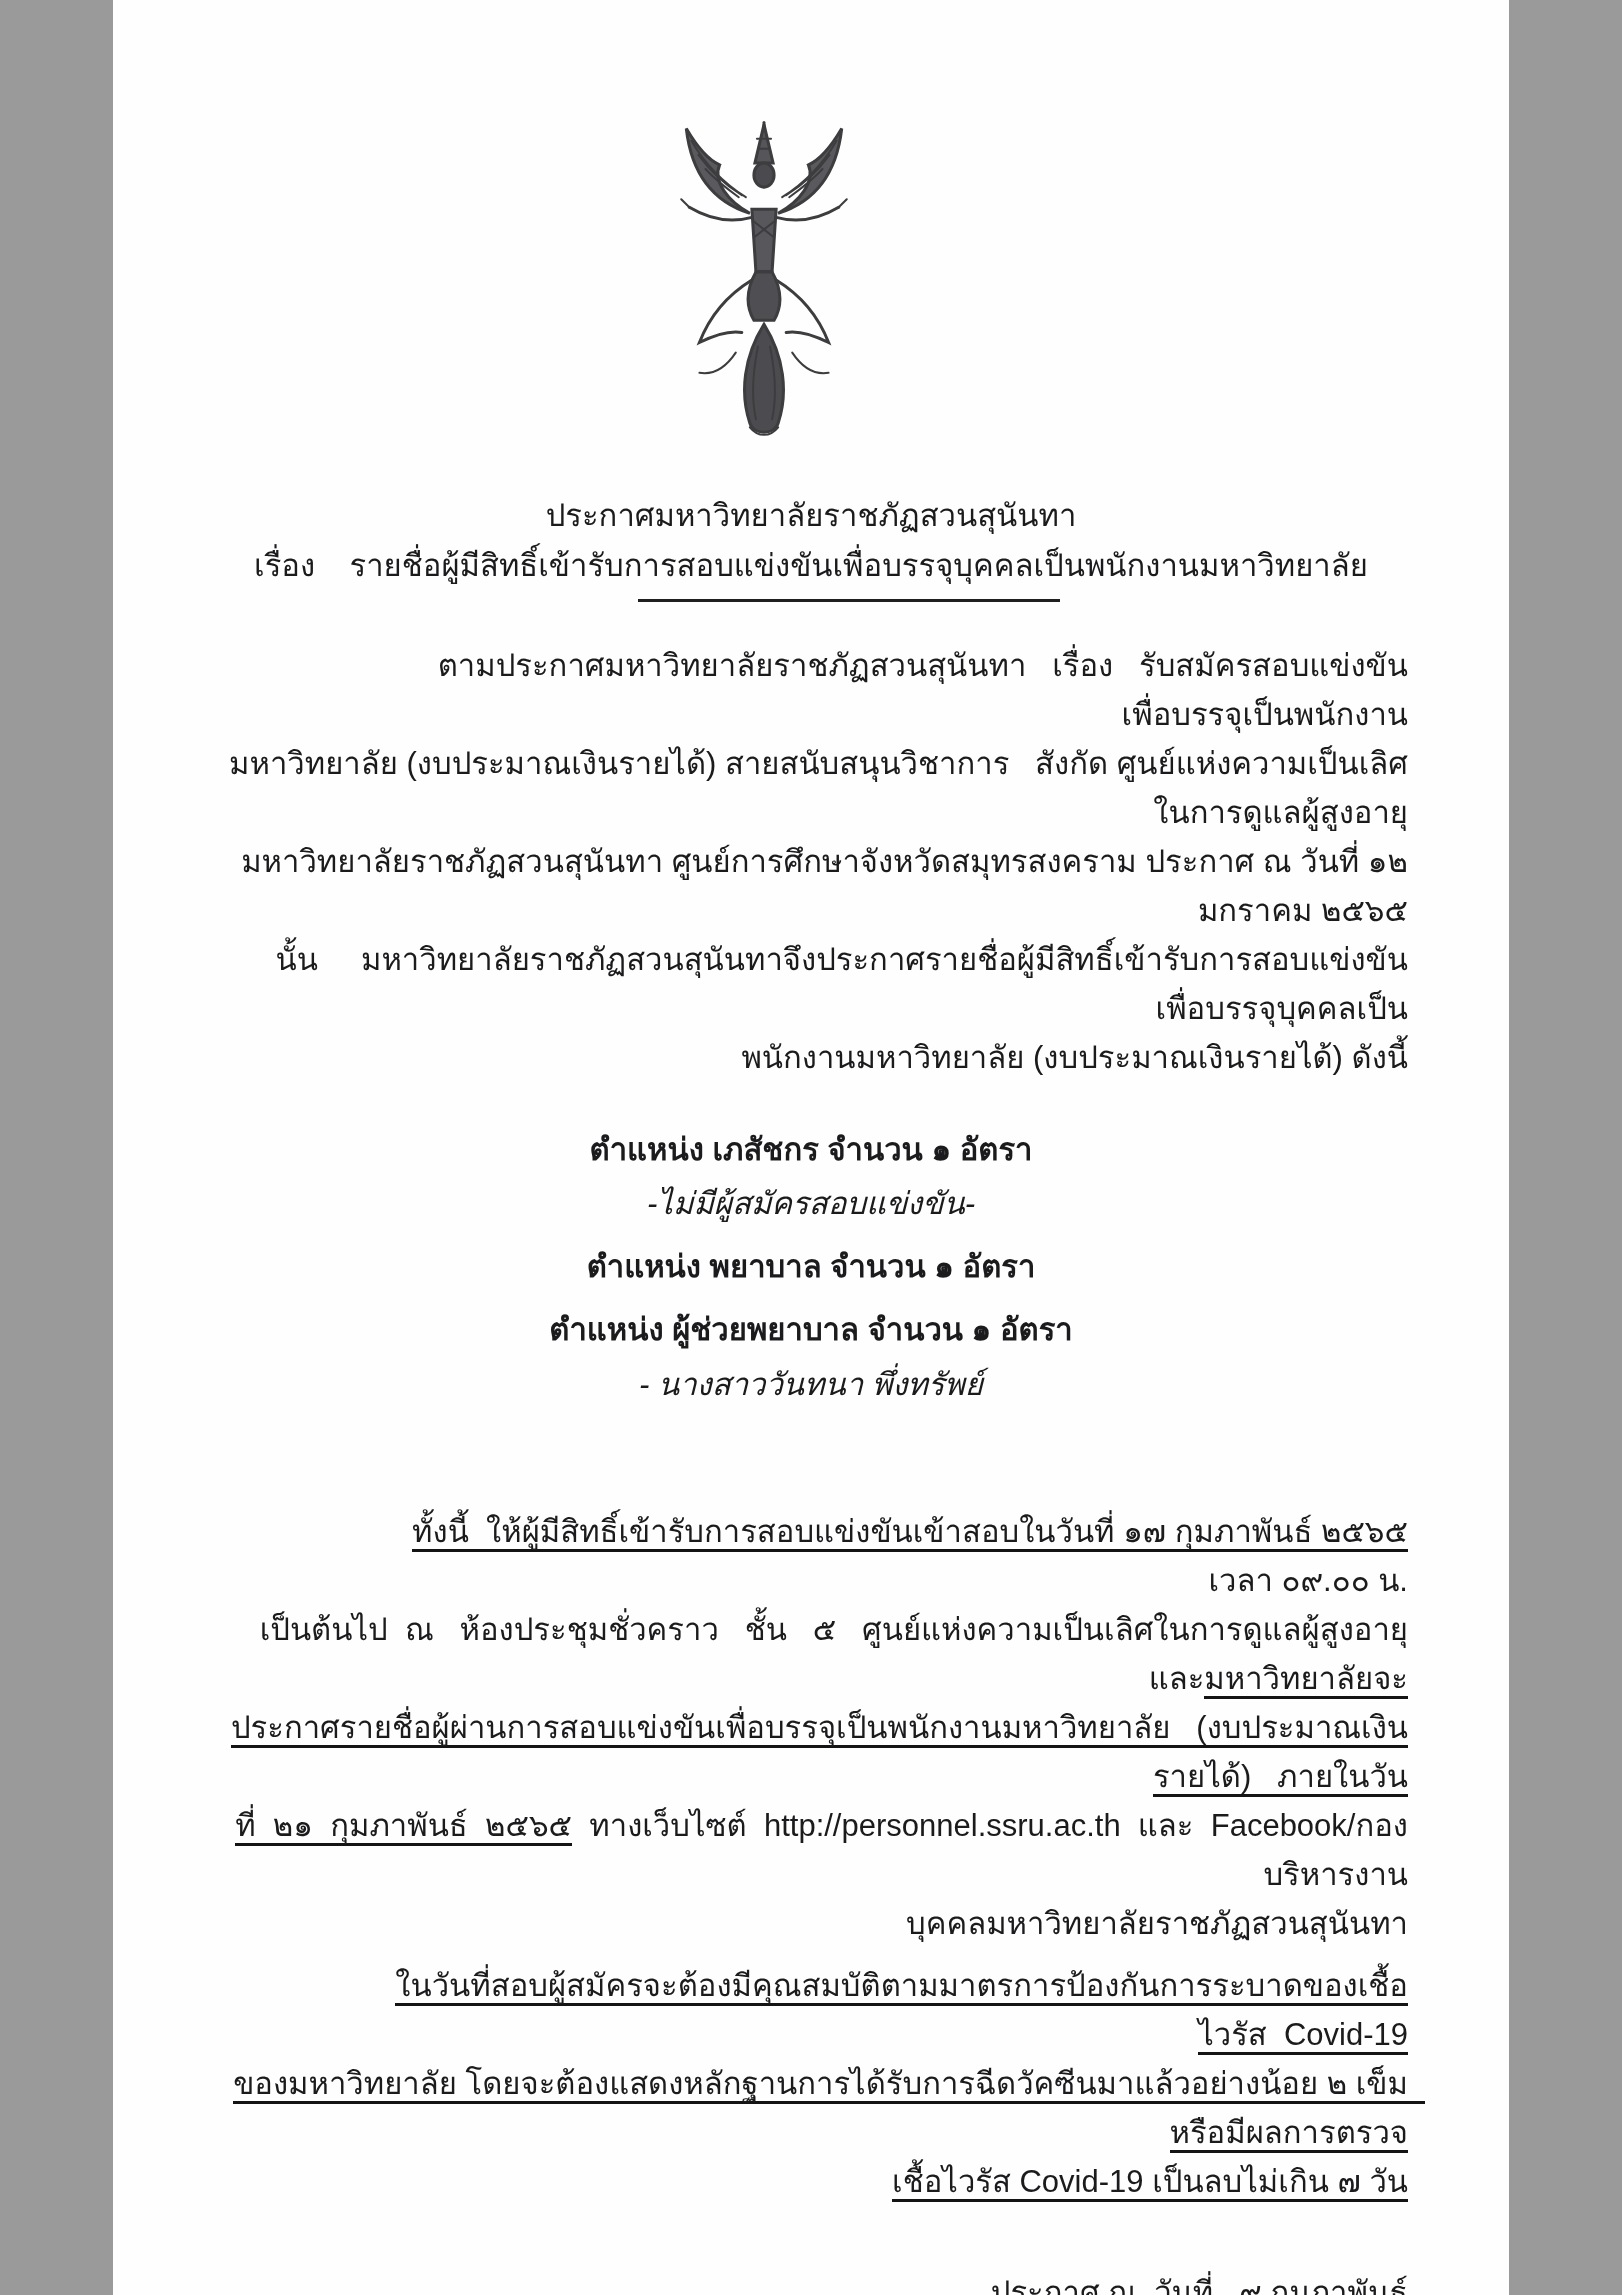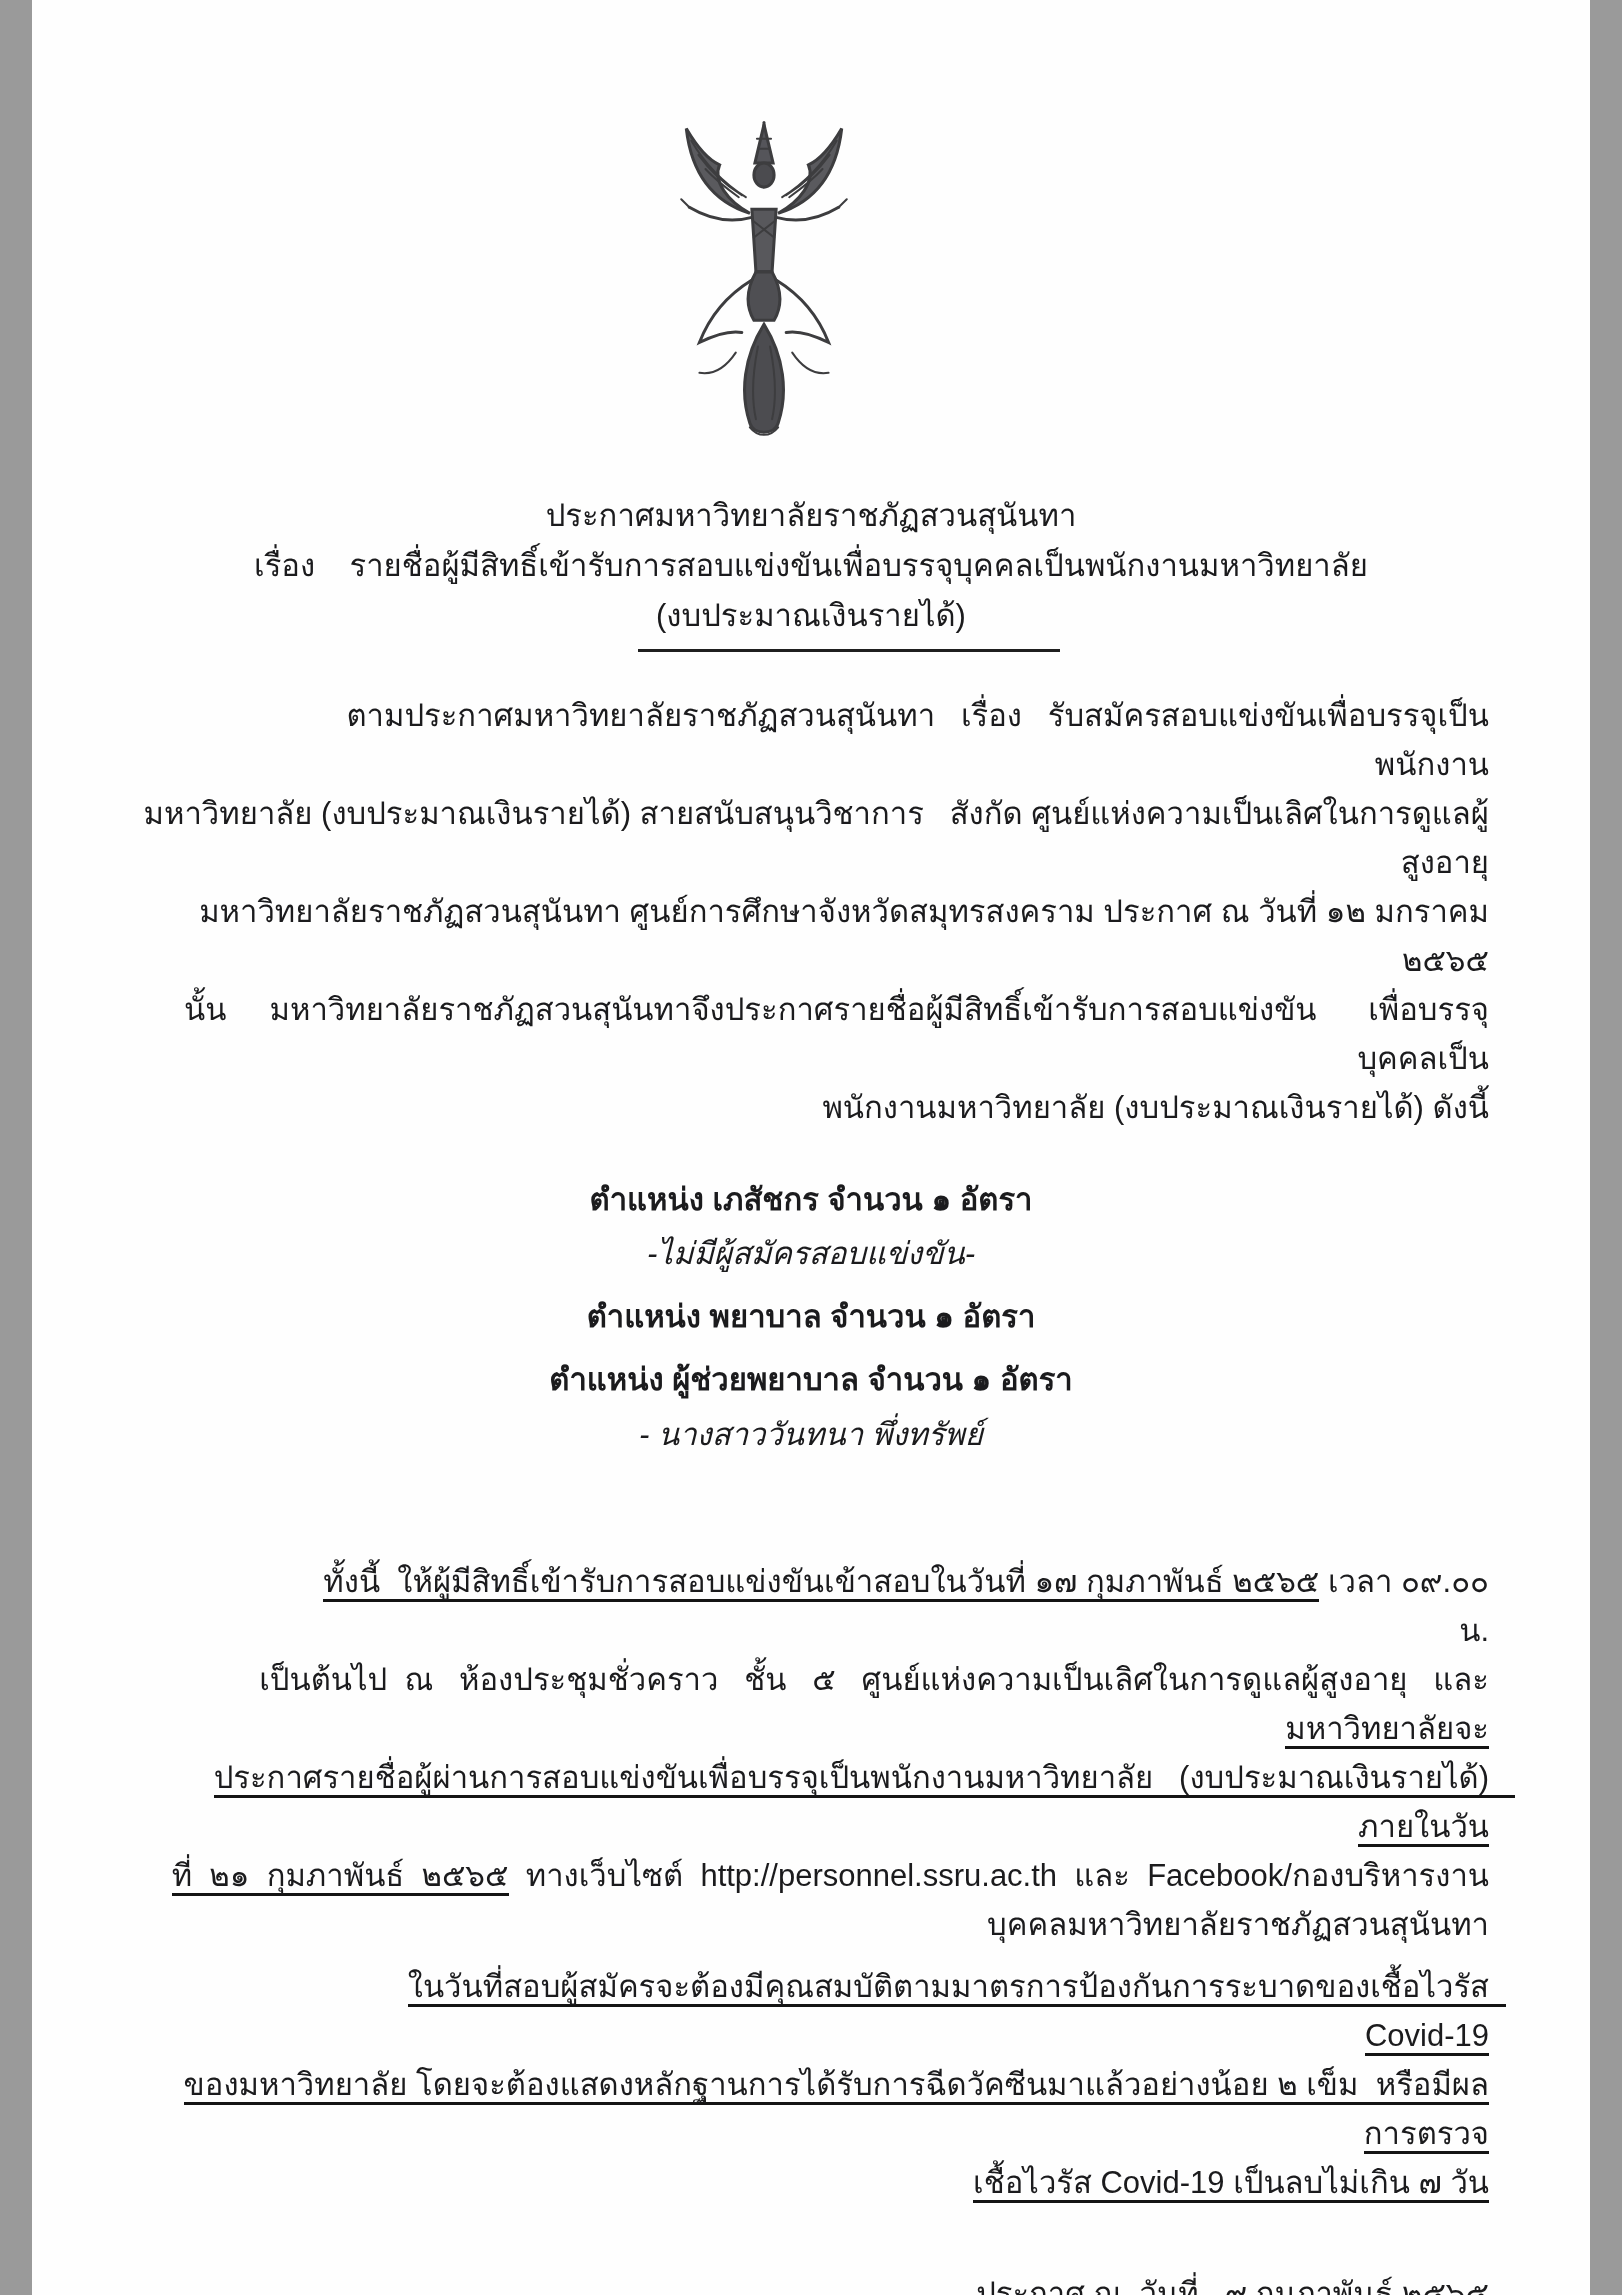--- a/index.html
+++ b/index.html
@@ -1,18 +1,18 @@
 <!DOCTYPE html>
 <html style="font-size:10.5px"><head>
 <meta charset="utf-8">
 <style>
   html,body{margin:0;padding:0;background:#9a9a9a;}
   .page{
     position:relative;
-    width:1558px;height:2295px;
+    width:1396px;height:2295px;
     margin:0 auto;
     background:#fefefe;
     box-sizing:border-box;
     padding:118px 101px 0 101px;
     overflow:hidden;
     font-family:"Liberation Sans","DejaVu Sans",sans-serif;
     color:#1b1b1d;
   }
   .line{
     font-size:31px;
@@ -81,21 +81,20 @@
         <path d="M110,204 C90,236 86,272 96,302 C100,314 120,314 124,302 C134,272 130,236 110,204 Z" fill="#4c4c50"></path>
         <path d="M104,226 C98,256 98,280 102,298 M116,226 C122,256 122,280 118,298" stroke-width="2"></path>
         <path d="M96,306 C104,316 116,316 124,306" stroke-width="2"></path>
       </g>
     </svg>
   </div>
 
   <div class="title-block">
     <div class="line center">ประกาศมหาวิทยาลัยราชภัฏสวนสุนันทา</div>
     <div class="line center">เรื่อง    รายชื่อผู้มีสิทธิ์เข้ารับการสอบแข่งขันเพื่อบรรจุบุคคลเป็นพนักงานมหาวิทยาลัย</div>
-    <div class="line center">(งบประมาณเงินรายได้)</div>
   </div>
 
   <div class="divider"></div>
 
   <div class="para1">
     <div class="line indent">ตามประกาศมหาวิทยาลัยราชภัฏสวนสุนันทา   เรื่อง   รับสมัครสอบแข่งขันเพื่อบรรจุเป็นพนักงาน</div>
     <div class="line">มหาวิทยาลัย (งบประมาณเงินรายได้) สายสนับสนุนวิชาการ   สังกัด ศูนย์แห่งความเป็นเลิศในการดูแลผู้สูงอายุ</div>
     <div class="line">มหาวิทยาลัยราชภัฏสวนสุนันทา ศูนย์การศึกษาจังหวัดสมุทรสงคราม ประกาศ ณ วันที่ ๑๒ มกราคม ๒๕๖๕</div>
     <div class="line">นั้น     มหาวิทยาลัยราชภัฏสวนสุนันทาจึงประกาศรายชื่อผู้มีสิทธิ์เข้ารับการสอบแข่งขัน      เพื่อบรรจุบุคคลเป็น</div>
     <div class="line">พนักงานมหาวิทยาลัย (งบประมาณเงินรายได้) ดังนี้</div>

